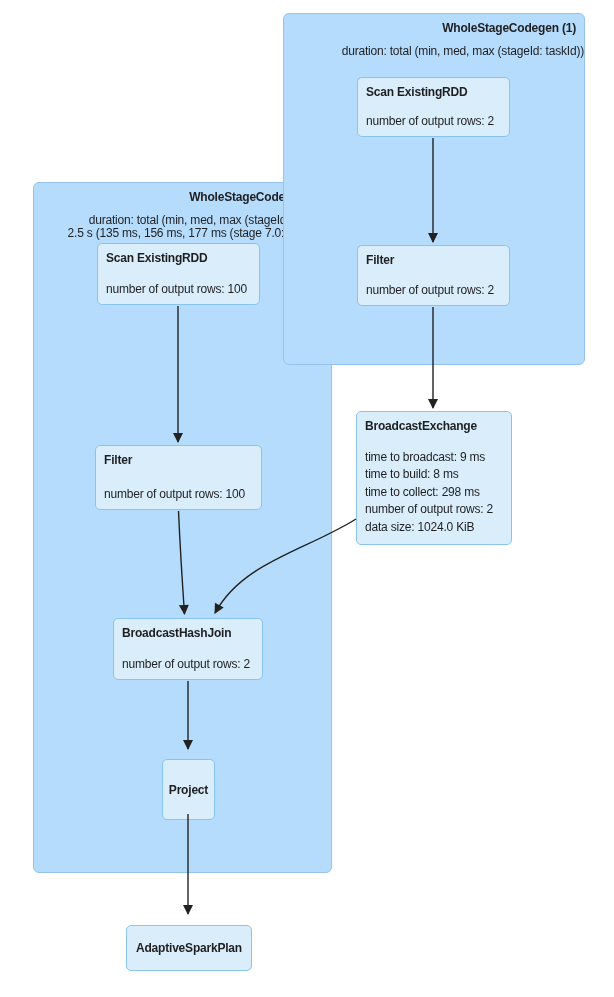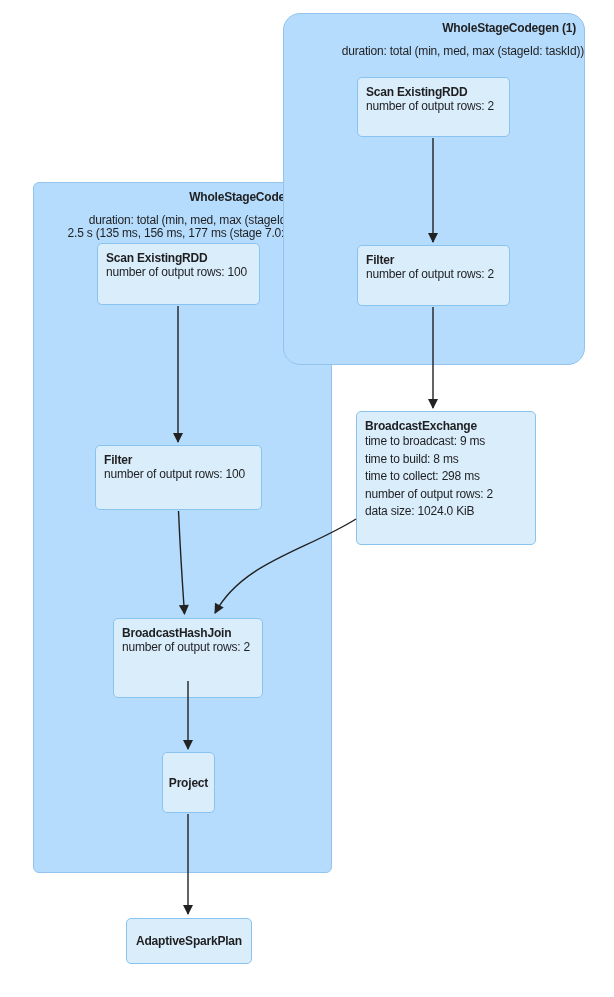--- a/index.html
+++ b/index.html
@@ -15,43 +15,43 @@
   .cluster-title{
     position:absolute;top:7px;left:0;right:8px;text-align:right;
     font-weight:bold;white-space:nowrap;
   }
   .cluster-duration{
     position:absolute;top:31px;left:0;width:100%;text-align:right;
     line-height:13px;white-space:nowrap;
   }
   .node{
     position:absolute;background:#d9edfb;border:1px solid #89c3ef;border-radius:5px;
-    box-sizing:border-box;display:flex;flex-direction:column;justify-content:flex-start;
+    box-sizing:border-box;display:flex;flex-direction:column;justify-content:space-between;
     padding:7px 8px 8px 8px;
   }
   .node-title{font-weight:bold;white-space:nowrap;}
   .node-metrics{line-height:14px;white-space:nowrap;}
   .node-metrics.tall{line-height:17.5px;}
-  .node.center{align-items:center;justify-content:center;padding:4px;}
+  .node.center{align-items:center;justify-content:center;padding:4px;margin-top:7px;}
   .edges{position:absolute;left:0;top:0;pointer-events:none;z-index:20;}
 </style>
 </head>
 <body>
 
 <div class="canvas">
 
   <div class="cluster" style="left:33px;top:182px;width:299px;height:691px;">
     <div class="cluster-title">WholeStageCodegen (2)</div>
     <div class="cluster-duration">
       <div>duration: total (min, med, max (stageId: taskId))</div>
       <div>2.5 s (135 ms, 156 ms, 177 ms (stage 7.0: task …))</div>
     </div>
   </div>
 
-  <div class="cluster" style="left:283px;top:13px;width:302px;height:352px;border-radius:17px;">
+  <div class="cluster" style="left:283px;top:13px;width:302px;height:352px;">
     <div class="cluster-title">WholeStageCodegen (1)</div>
     <div class="cluster-duration">
       <div>duration: total (min, med, max (stageId: taskId))</div>
     </div>
   </div>
 
   <div class="node" style="left:357px;top:77px;width:153px;height:60px;">
     <div class="node-title">Scan ExistingRDD</div>
     <div class="node-metrics">number of output rows: 2</div>
   </div>
@@ -64,30 +64,30 @@
   <div class="node" style="left:97px;top:243px;width:163px;height:62px;">
     <div class="node-title">Scan ExistingRDD</div>
     <div class="node-metrics">number of output rows: 100</div>
   </div>
 
   <div class="node" style="left:95px;top:445px;width:167px;height:65px;">
     <div class="node-title">Filter</div>
     <div class="node-metrics">number of output rows: 100</div>
   </div>
 
-  <div class="node" style="left:113px;top:618px;width:150px;height:80px;">
+  <div class="node" style="left:113px;top:618px;width:150px;height:62px;">
     <div class="node-title">BroadcastHashJoin</div>
     <div class="node-metrics">number of output rows: 2</div>
   </div>
 
   <div class="node center" style="left:162px;top:752px;width:53px;height:61px;">
     <div class="node-title">Project</div>
   </div>
 
-  <div class="node" style="left:356px;top:411px;width:180px;height:134px;">
+  <div class="node" style="left:356px;top:411px;width:156px;height:134px;">
     <div class="node-title">BroadcastExchange</div>
     <div class="node-metrics tall">
       <div>time to broadcast: 9 ms</div>
       <div>time to build: 8 ms</div>
       <div>time to collect: 298 ms</div>
       <div>number of output rows: 2</div>
       <div>data size: 1024.0 KiB</div>
     </div>
   </div>
 

